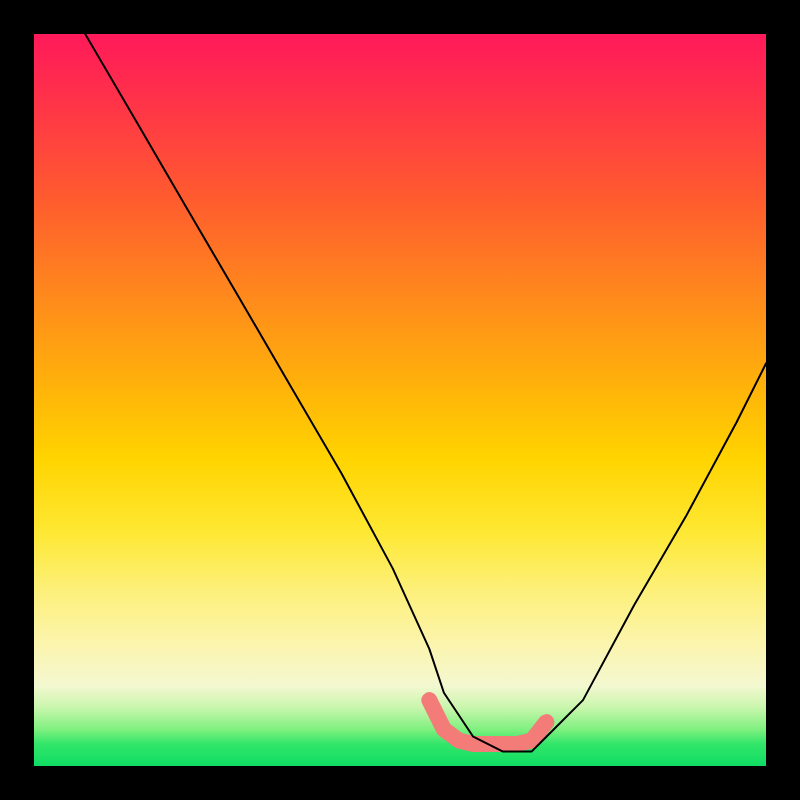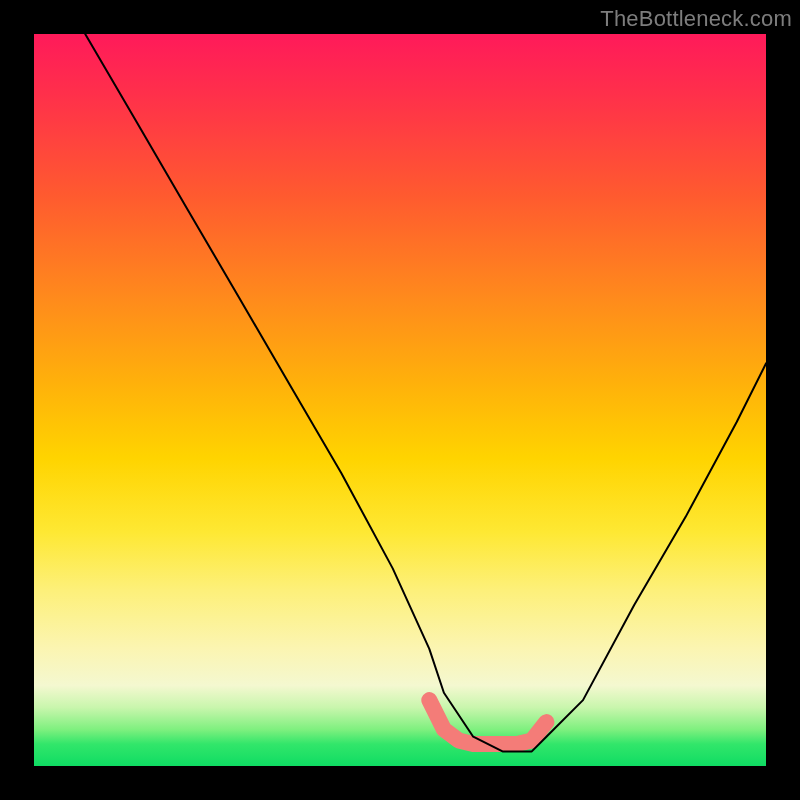--- a/index.html
+++ b/index.html
@@ -60,21 +60,20 @@
     top: 0;
     width: 732px;
     height: 732px;
   }
 </style>
 </head>
 <body>
 
 <div class="frame">
 
-  <div class="watermark">TheBottleneck.com</div>
 
   <div class="plot">
     <svg class="curves" viewBox="0 0 732 732" preserveAspectRatio="none">
       <path fill="none" stroke-linecap="round" stroke-linejoin="round" d="M395.3 666.1 L409.9 695.4 L424.6 706.4 L439.2 710.0 L453.8 710.0 L468.5 710.0 L483.1 710.0 L497.8 706.4 L512.4 688.1" stroke="#f47c78" stroke-width="16"></path>
       <path fill="none" stroke-linecap="round" stroke-linejoin="round" d="M51.2 0.0 L102.5 87.8 L153.7 175.7 L205.0 263.5 L256.2 351.4 L307.4 439.2 L358.7 534.4 L395.3 614.9 L409.9 658.8 L439.2 702.7 L468.5 717.4 L497.8 717.4 L512.4 702.7 L549.0 666.1 L600.2 571.0 L651.5 483.1 L702.7 388.0 L732.0 329.4" stroke="#000000" stroke-width="2"></path>
     </svg>
   </div>
 
 </div>
 

